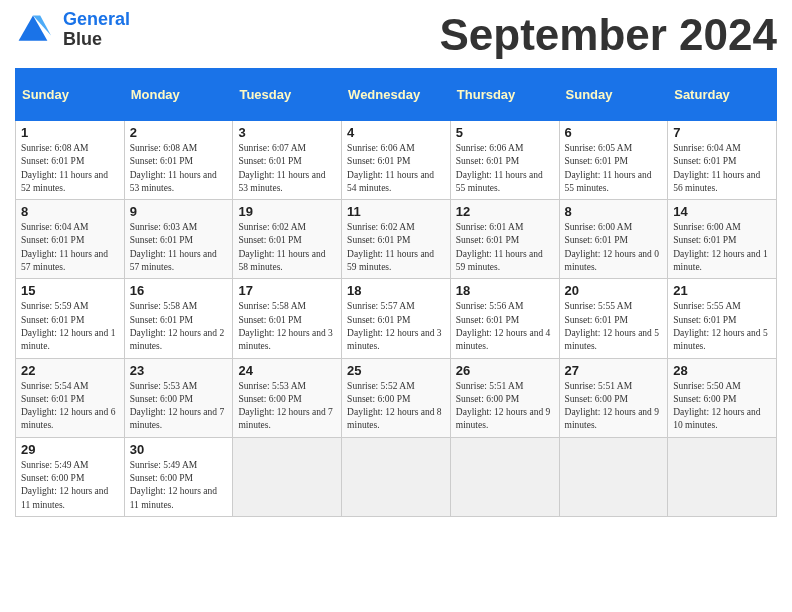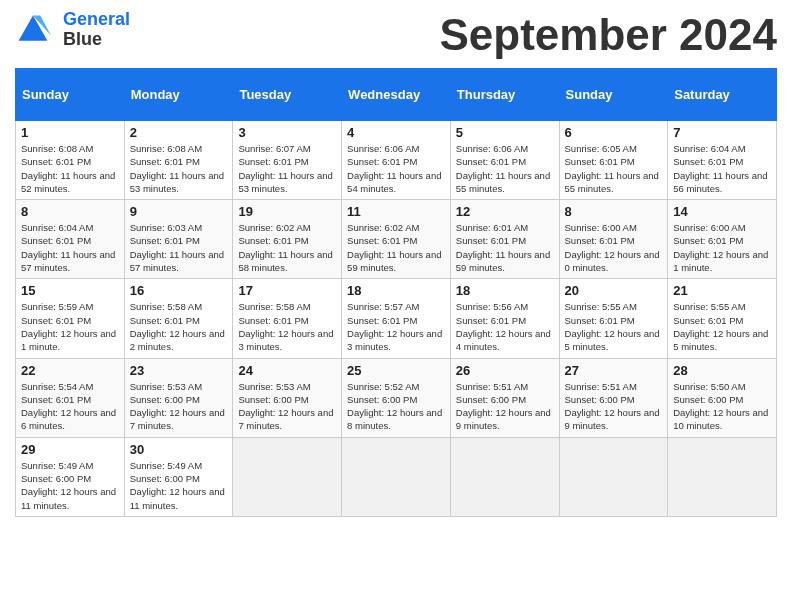--- a/index.html
+++ b/index.html
@@ -77,20 +77,21 @@
       font-size: 13px;
       font-weight: bold;
       color: #222;
       display: block;
       margin-bottom: 2px;
     }
     .day-detail {
       color: #333;
       font-size: 9.5px;
       line-height: 1.4;
+      font-family: Liberation Serif, serif;
     }
     .empty-cell {
       background: #f0f0f0 !important;
     }
     .last-row td {
       height: 70px;
     }
   </style>
 </head>
 <body>

